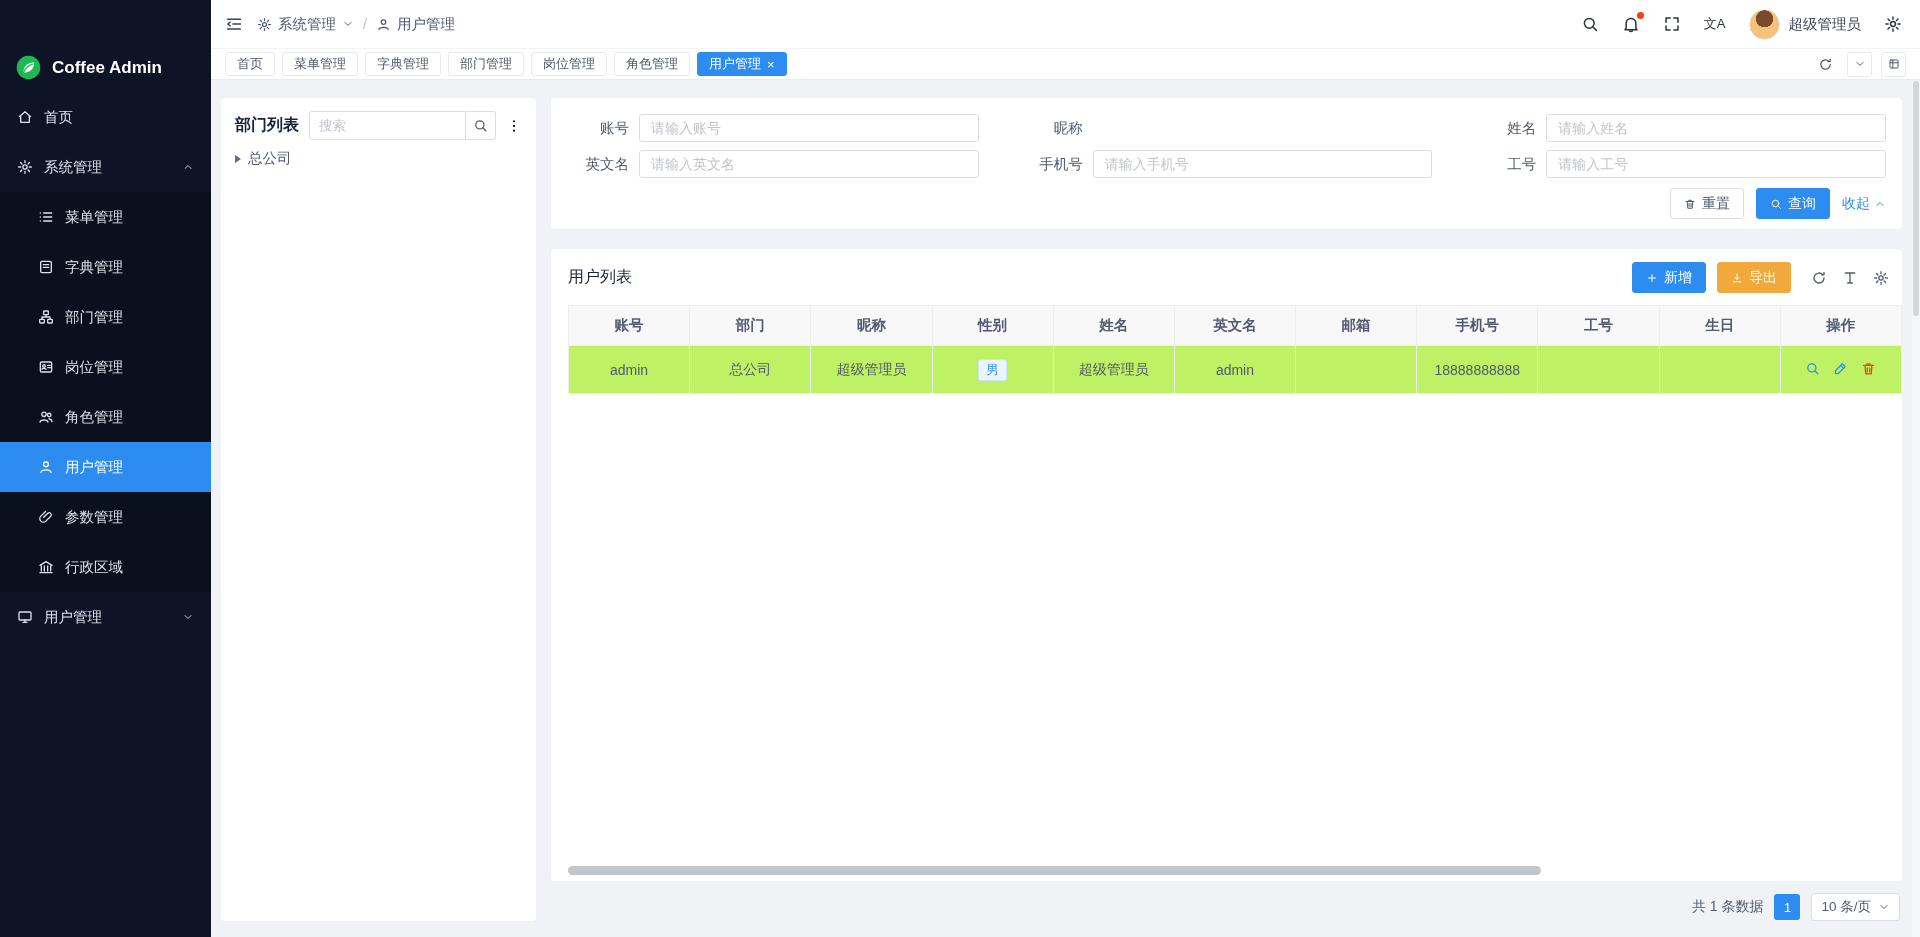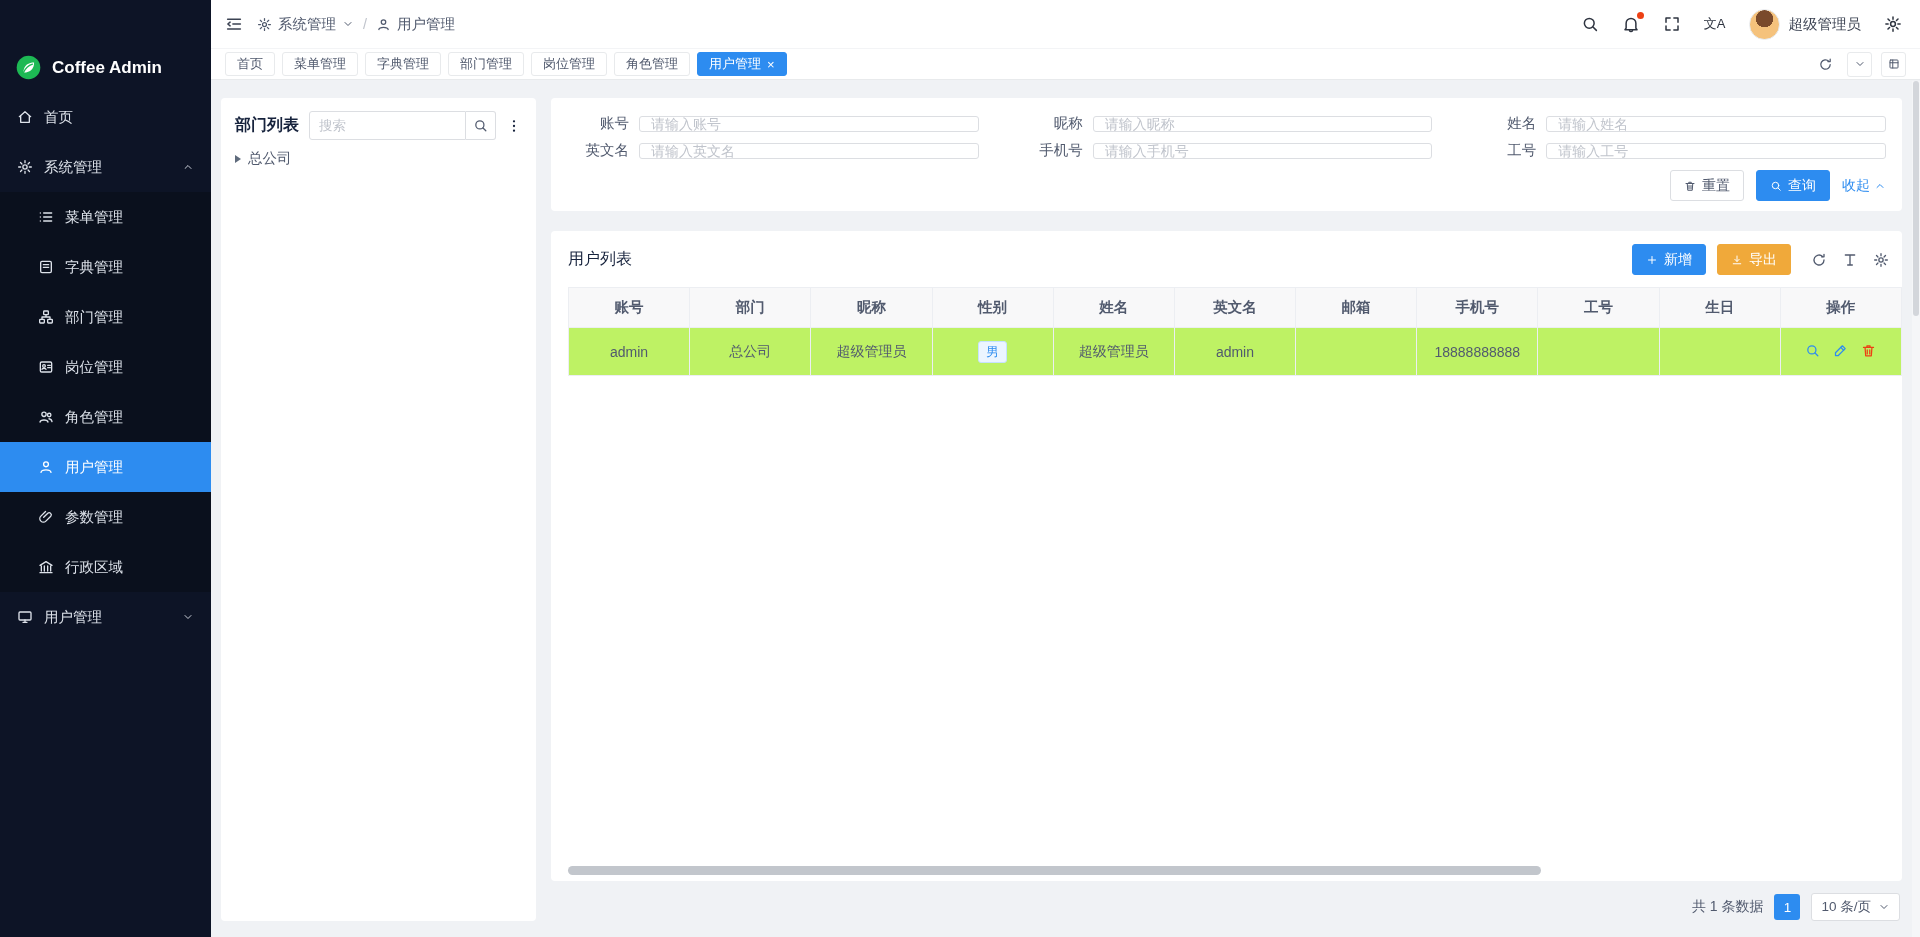--- a/index.html
+++ b/index.html
@@ -56,21 +56,21 @@
   .dept-search-btn{width:30px;height:29px;border:1px solid #dcdee2;border-left:none;border-radius:0 3px 3px 0;background:#fff;display:flex;align-items:center;justify-content:center;cursor:pointer;color:#515a6e;}
   .dots-btn{cursor:pointer;color:#17233d;display:flex;}
   .tree-item{display:flex;align-items:center;gap:7px;padding:3px 0;cursor:pointer;color:#515a6e;font-size:14.5px;}
   .caret{width:0;height:0;border-left:6px solid #5f6b7c;border-top:4.5px solid transparent;border-bottom:4.5px solid transparent;}
 
   .right-col{flex:1;display:flex;flex-direction:column;min-width:0;}
   .search-card{flex:none;padding:16px 16px 10px;}
   .form-grid{display:grid;grid-template-columns:1fr 1fr 1fr;column-gap:42px;row-gap:8px;}
   .form-item{display:flex;align-items:center;}
   .form-item label{width:62px;text-align:right;margin-right:10px;color:#515a6e;flex:none;font-size:14.5px;}
-  .form-item input{flex:1;min-width:0;height:16px;border:1px solid #dcdee2;border-radius:3px;padding:0 11px;font-size:14px;color:#515a6e;outline:none;}
+  .form-item input{flex:1;min-width:0;height:28px;border:1px solid #dcdee2;border-radius:3px;padding:0 11px;font-size:14px;color:#515a6e;outline:none;}
   .form-item input::placeholder{color:#c0c4cc;}
   .form-actions{display:flex;justify-content:flex-end;align-items:center;gap:12px;margin-top:10px;}
 
   .btn{display:inline-flex;align-items:center;gap:6px;height:31px;padding:0 13px;border-radius:3px;border:1px solid #dcdee2;background:#fff;color:#515a6e;font-size:14px;cursor:pointer;font-family:inherit;}
   .btn-primary{background:var(--primary);border-color:var(--primary);color:#fff;}
   .btn-warning{background:var(--warning);border-color:var(--warning);color:#fff;}
   .link-btn{color:var(--primary);display:inline-flex;align-items:center;gap:4px;cursor:pointer;font-size:14px;}
 
   .list-card{flex:1;margin-top:20px;display:flex;flex-direction:column;min-height:0;position:relative;}
   .list-head{display:flex;align-items:center;padding:13px 13px 12px 17px;flex:none;}
@@ -350,21 +350,20 @@
       <div class="right-col">
 
         <section class="card search-card">
           <div class="form-grid">
             <div class="form-item">
               <label>账号</label>
               <input type="text" placeholder="请输入账号" style="">
             </div>
             <div class="form-item">
               <label>昵称</label>
-              <input type="text" placeholder="请输入昵称" style="">
             </div>
             <div class="form-item">
               <label>姓名</label>
               <input type="text" placeholder="请输入姓名" style="">
             </div>
             <div class="form-item">
               <label>英文名</label>
               <input type="text" placeholder="请输入英文名" style="">
             </div>
             <div class="form-item">

